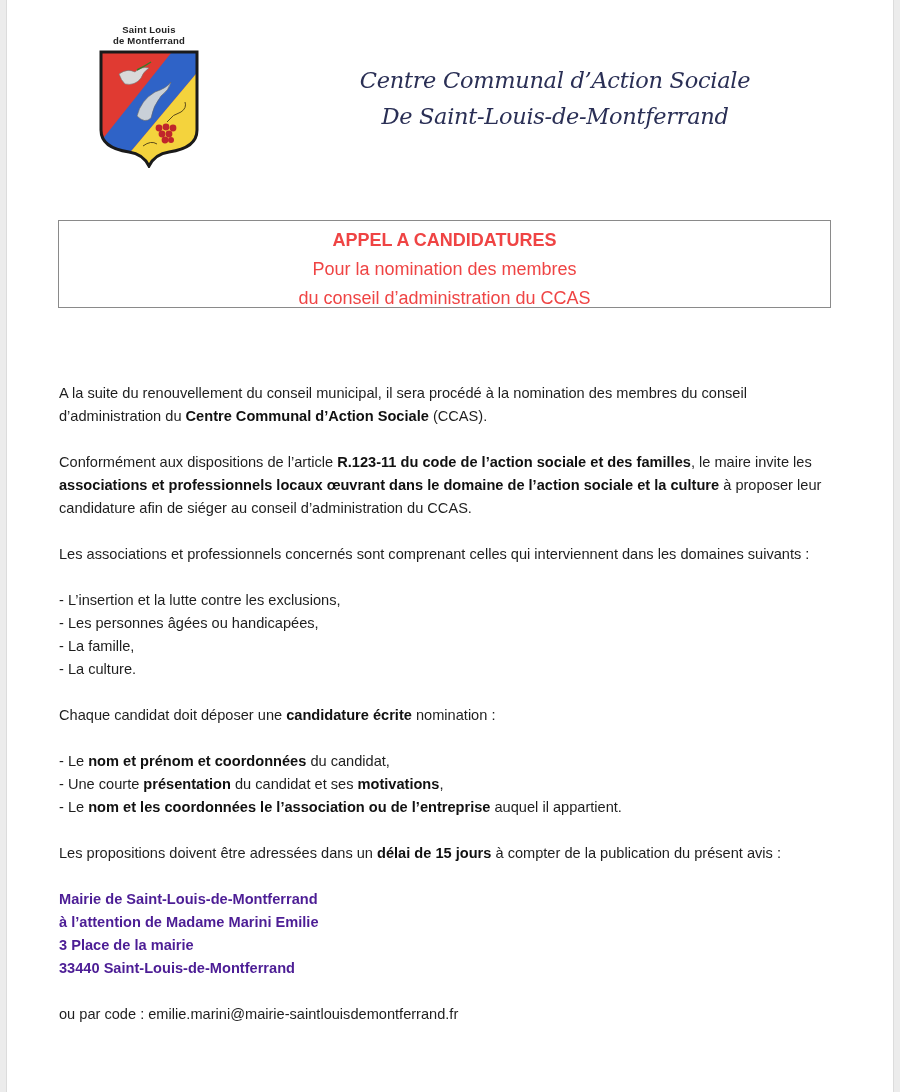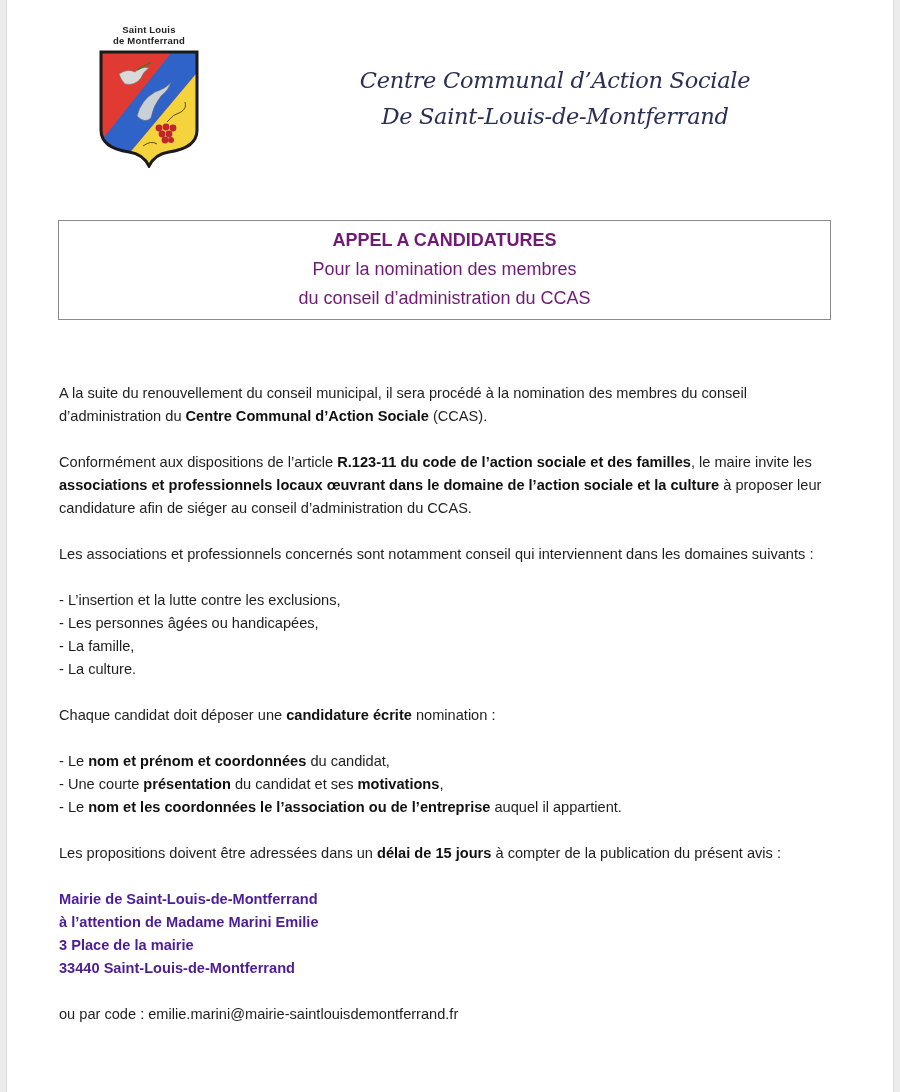--- a/index.html
+++ b/index.html
@@ -19,24 +19,24 @@
     }
     .logo svg { display: block; margin: 2px auto 0; }
 
     .org-title {
       position: absolute; left: 340px; top: 62px; width: 430px; text-align: center;
       font-family: "DejaVu Serif", serif; font-style: italic; color: #2a2f55;
       font-size: 22.5px; line-height: 36px; letter-spacing: -0.3px;
     }
 
     .title-box {
-      position: absolute; left: 58px; top: 220px; width: 773px; height: 100px;
+      position: absolute; left: 58px; top: 220px; width: 773px; height: 88px;
       border: 1.5px solid #8a8a8a; text-align: center;
       font-size: 18px; line-height: 29px; padding-top: 5px; box-sizing: border-box;
-      color: #701a75;
+      color: #ef4444;
     }
     .title-box .t1 { font-weight: bold; }
 
     .body-text {
       position: absolute; left: 59px; top: 382px; width: 780px;
       font-size: 14.6px; line-height: 23px; color: #1e1e1e;
     }
     .body-text p { margin: 0; }
     .gap { height: 23px; }
     b { font-weight: bold; color: #111; }
@@ -94,21 +94,21 @@
   <div class="t1">APPEL A CANDIDATURES</div>
   <div>Pour la nomination des membres</div>
   <div>du conseil d’administration du CCAS</div>
 </div>
 
 <div class="body-text">
   <p><span>A la suite du renouvellement du conseil municipal, il sera procédé à la nomination des membres du conseil d’administration du </span><b>Centre Communal d’Action Sociale</b><span> (CCAS).</span></p>
   <div class="gap"></div>
   <p><span>Conformément aux dispositions de l’article </span><b>R.123-11 du code de l’action sociale et des familles</b><span>, le maire invite les </span><b>associations et professionnels locaux œuvrant dans le domaine de l’action sociale et la culture</b><span> à proposer leur candidature afin de siéger au conseil d’administration du CCAS.</span></p>
   <div class="gap"></div>
-  <p>Les associations et professionnels concernés sont notamment conseil qui interviennent dans les domaines suivants :</p>
+  <p>Les associations et professionnels concernés sont comprenant celles qui interviennent dans les domaines suivants :</p>
   <div class="gap"></div>
   <div>
     <p>- L’insertion et la lutte contre les exclusions,</p>
     <p>- Les personnes âgées ou handicapées,</p>
     <p>- La famille,</p>
     <p>- La culture.</p>
   </div>
   <div class="gap"></div>
   <p><span>Chaque candidat doit déposer une </span><b>candidature écrite</b><span> nomination :</span></p>
   <div class="gap"></div>

